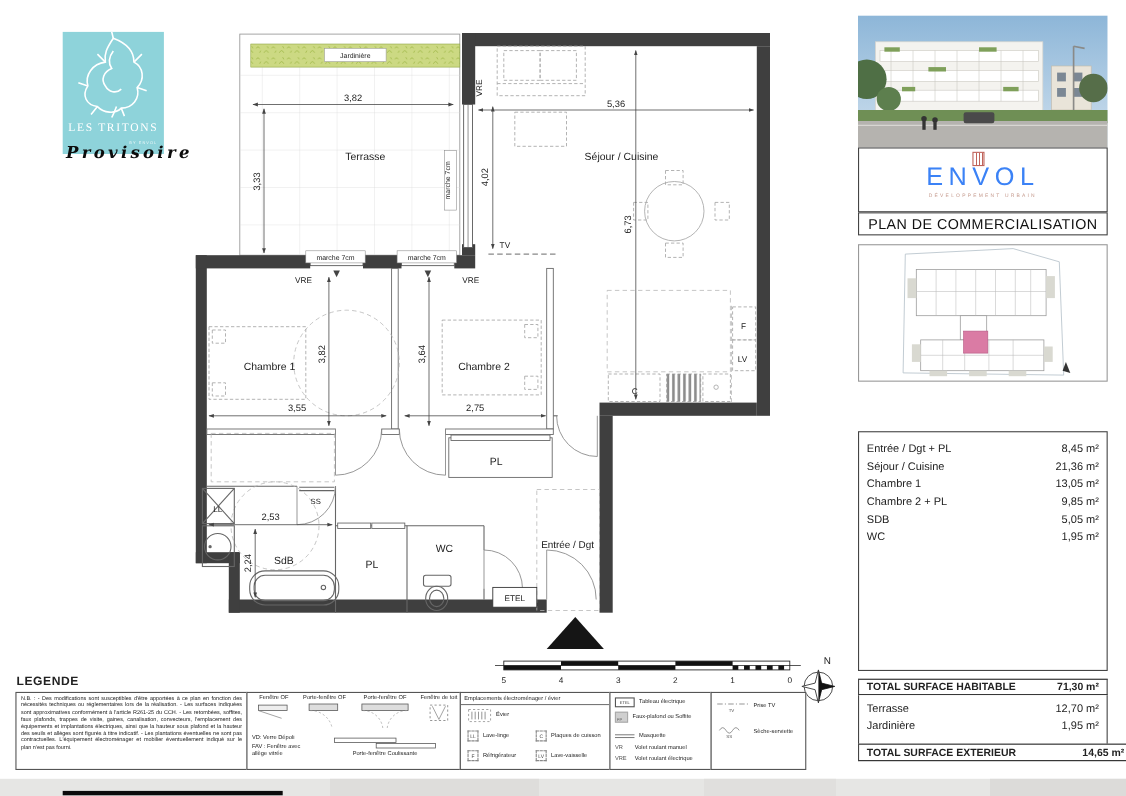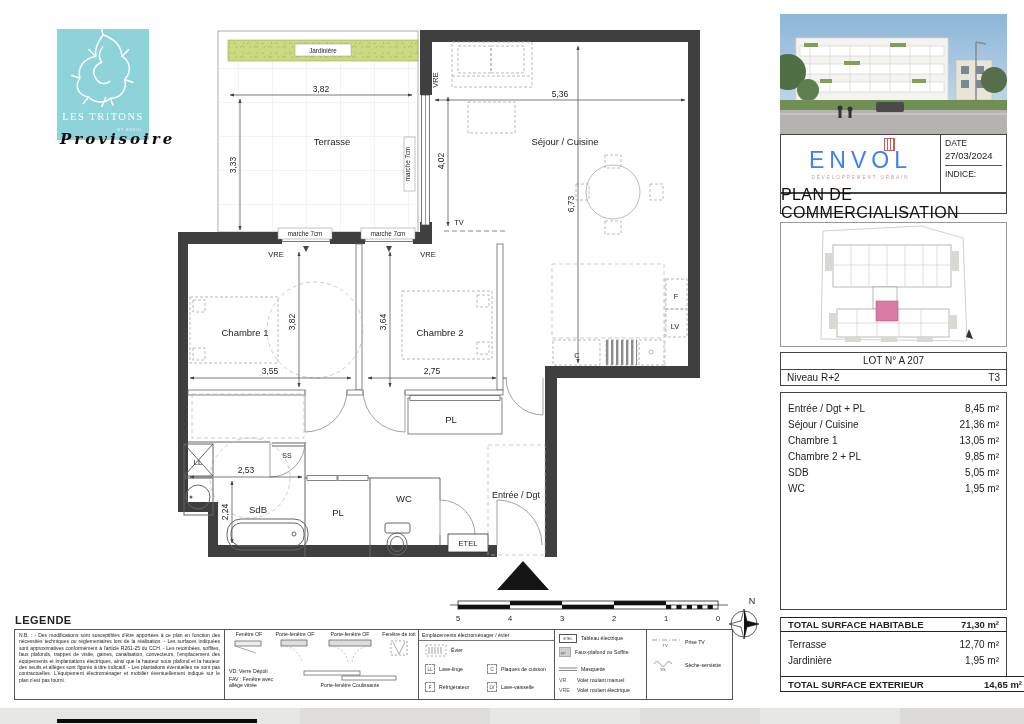--- a/index.html
+++ b/index.html
@@ -17,21 +17,21 @@
   .panel{position:absolute;left:780px;top:14px;width:227px;height:700px;}
   .pbox{position:absolute;left:0;width:227px;border:1px solid #444;box-sizing:border-box;background:#fff;}
   .row-split{display:flex;}
   .envol-cell{position:relative;flex:1;}
   .envol-text{text-align:center;margin-top:12px;font-size:23px;letter-spacing:5px;color:#3b82f6;font-weight:400;}
   .envol-sub{text-align:center;font-size:4.5px;letter-spacing:2px;color:#c59a8d;margin-top:1px;}
   .envol-mark{position:absolute;left:103px;top:3px;width:9px;height:11px;border:1px solid #b5493f;
     background:repeating-linear-gradient(to right,#fff 0 2px,#b5493f 2px 3px);opacity:.85;}
   .date-cell{width:66px;border-left:1px solid #444;box-sizing:border-box;padding:3px 4px;font-size:8.5px;}
   .date-val{font-size:9.5px;margin:2px 0 3px 0;border-bottom:1px solid #555;padding-bottom:4px;}
-  .plan-title{display:flex;align-items:center;justify-content:flex-start;font-size:16px;letter-spacing:.4px;color:#111;}
+  .plan-title{display:flex;align-items:center;justify-content:center;font-size:13px;letter-spacing:.4px;color:#111;}
   .lot-hdr{height:16px;line-height:16px;text-align:center;font-size:10px;border-bottom:1px solid #444;}
   .lot-row{height:16px;line-height:16px;display:flex;justify-content:space-between;padding:0 6px;font-size:10px;}
   .area-rows{padding-top:8px;}
   .area-row{display:flex;justify-content:space-between;padding:0 7px;font-size:10px;line-height:16px;text-align:center;}
   .total-row{display:flex;justify-content:space-between;align-items:center;padding:0 7px;font-size:9.5px;
     font-weight:bold;border-top:1.5px solid #222;border-bottom:1.5px solid #222;border-left:1px solid #444;
     border-right:1px solid #444;box-sizing:border-box;background:#fff;}
   
   .legende-title{position:absolute;left:15px;top:614px;font-size:11px;font-weight:bold;letter-spacing:.5px;}
   .legend-band{position:absolute;left:14px;top:629px;height:71px;display:flex;}
@@ -502,25 +502,20 @@
       <circle cx="70" cy="95" r="2.5" fill="#333"></circle>
         <rect x="68.5" y="97" width="3" height="7" fill="#333"></rect>
     </svg>
 
     <div class="pbox row-split" style="top:120px;height:59px">
       <div class="envol-cell">
         <div class="envol-mark"></div>
         <div class="envol-text">ENVOL</div>
         <div class="envol-sub">DÉVELOPPEMENT URBAIN</div>
       </div>
-      <div class="date-cell">
-        <div>DATE</div>
-        <div class="date-val">27/03/2024</div>
-        <div>INDICE:</div>
-      </div>
     </div>
 
     <div class="pbox plan-title" style="top:179px;height:21px">
       <span>PLAN DE COMMERCIALISATION</span>
     </div>
 
     <div class="pbox" style="top:208px;height:125px;border-color:#999">
       <svg width="225" height="123">
         <polygon points="42,8 140,3 182,15 186,118 40,116" fill="#fff" stroke="#b9c5cd" stroke-width="0.8"></polygon>
         <g fill="#fff" stroke="#9a9a9a" stroke-width="0.7">
@@ -549,27 +544,20 @@
             <rect x="168" y="92" width="8" height="14"></rect>
           <rect x="64" y="114" width="16" height="5"></rect>
             <rect x="100" y="114" width="16" height="5"></rect>
             <rect x="136" y="114" width="16" height="5"></rect>
         </g>
         <rect x="95" y="78" width="22" height="20" fill="#da7ba4" stroke="#b85c86" stroke-width="0.6"></rect>
         <polygon points="188,106 192,116 185,114" fill="#333"></polygon>
       </svg>
     </div>
 
-    <div class="pbox" style="top:338px;height:34px">
-      <div class="lot-hdr">LOT N° A 207</div>
-      <div class="lot-row">
-        <span>Niveau R+2</span>
-        <span>T3</span>
-      </div>
-    </div>
 
     <div class="pbox" style="top:378px;height:218px">
       <div class="area-rows">
         <div class="area-row">
           <span>Entrée / Dgt + PL</span>
             <span>8,45 m²</span>
           </div>
         <div class="area-row">
           <span>Séjour / Cuisine</span>
             <span>21,36 m²</span>

